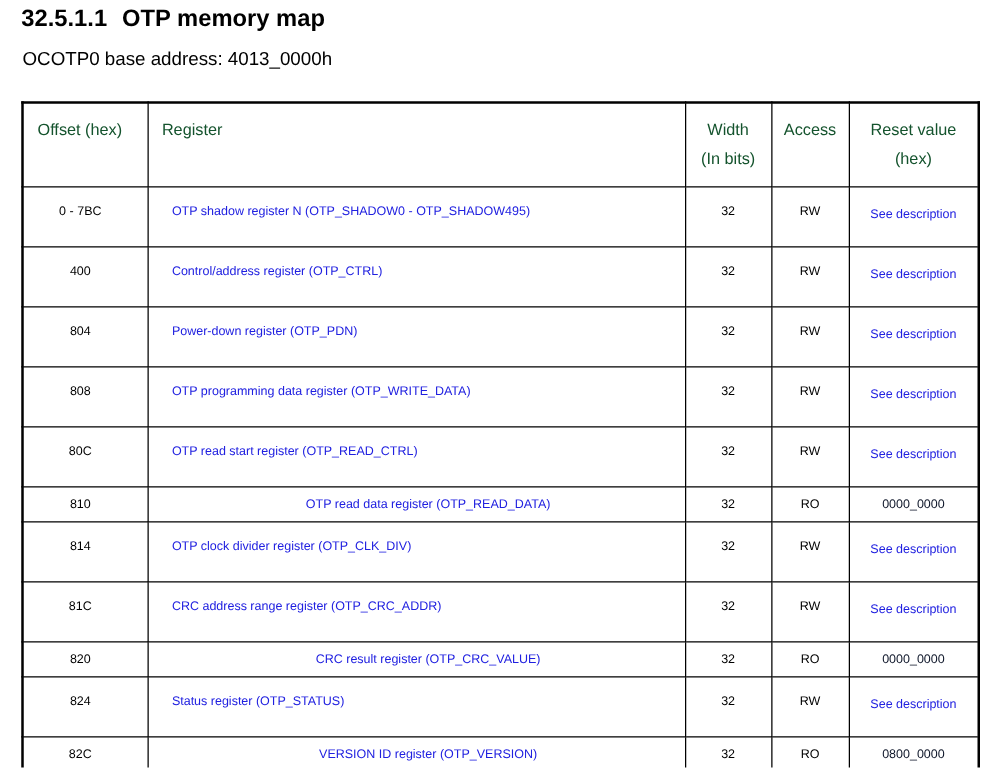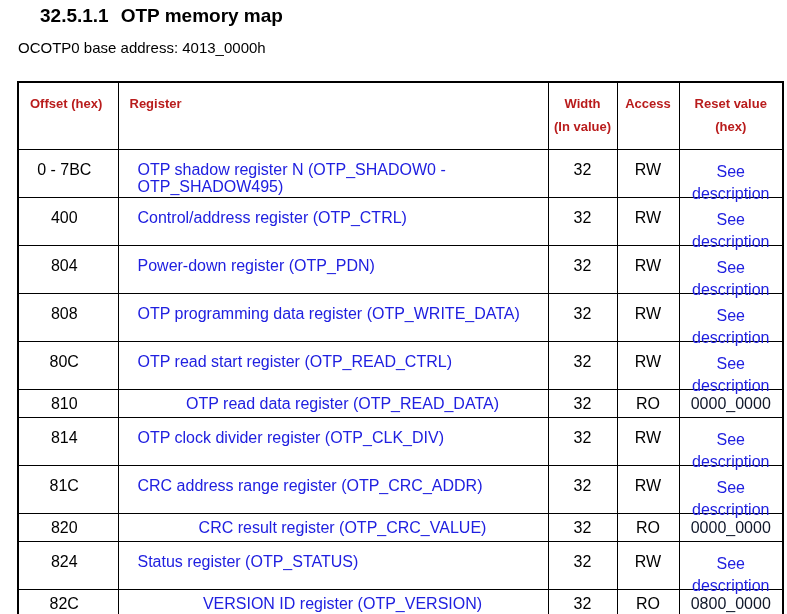--- a/index.html
+++ b/index.html
@@ -22,21 +22,20 @@
   }
   .heading {
     position: absolute;
     left: 17px;
     top: 5px;
     font-size: 19px;
     font-weight: bold;
     letter-spacing: 0px;
     color: #000000;
     white-space: nowrap;
-    margin-left: 23px;
   }
   .heading .sec-num {
     display: inline-block;
     margin-right: 12px;
   }
   .subline {
     position: absolute;
     left: 18px;
     top: 39px;
     font-size: 15px;
@@ -64,36 +63,36 @@
   
   col.c-offset { width: 100px; }
   col.c-register { width: 430px; }
   col.c-width { width: 69px; }
   col.c-access { width: 62px; }
   col.c-reset { width: 104px; }
 
   thead th {
     height: 66px;
     font-size: 13px;
-    font-weight: bold;
+    font-weight: normal;
     text-align: center;
     vertical-align: top;
-    color: #b91c1c;
+    color: #14532d;
   }
   thead th .hd {
     padding-top: 9px;
     line-height: 23px;
   }
   thead th.left .hd {
     text-align: left;
     padding-left: 11px;
   }
 
   tbody td {
-    font-size: 16px;
+    font-size: 10px;
     color: #000000;
     line-height: 17px;
   }
   tbody tr.tall td .cell { padding-top: 11px; height: 36px; }
   tbody tr.short td .cell { padding-top: 5px; height: 22px; text-align: center; }
 
   td.offset .cell {
     text-align: center;
     padding-right: 8px;
   }
@@ -140,21 +139,21 @@
         <tr>
           <th class="left">
             <div class="hd"><span>Offset (hex)</span></div>
           </th>
           <th class="left">
             <div class="hd"><span>Register</span></div>
           </th>
           <th>
             <div class="hd">
               <div>Width</div>
-              <div>(In value)</div>
+              <div>(In bits)</div>
             </div>
           </th>
           <th>
             <div class="hd"><span>Access</span></div>
           </th>
           <th>
             <div class="hd">
               <div>Reset value</div>
               <div>(hex)</div>
             </div>

